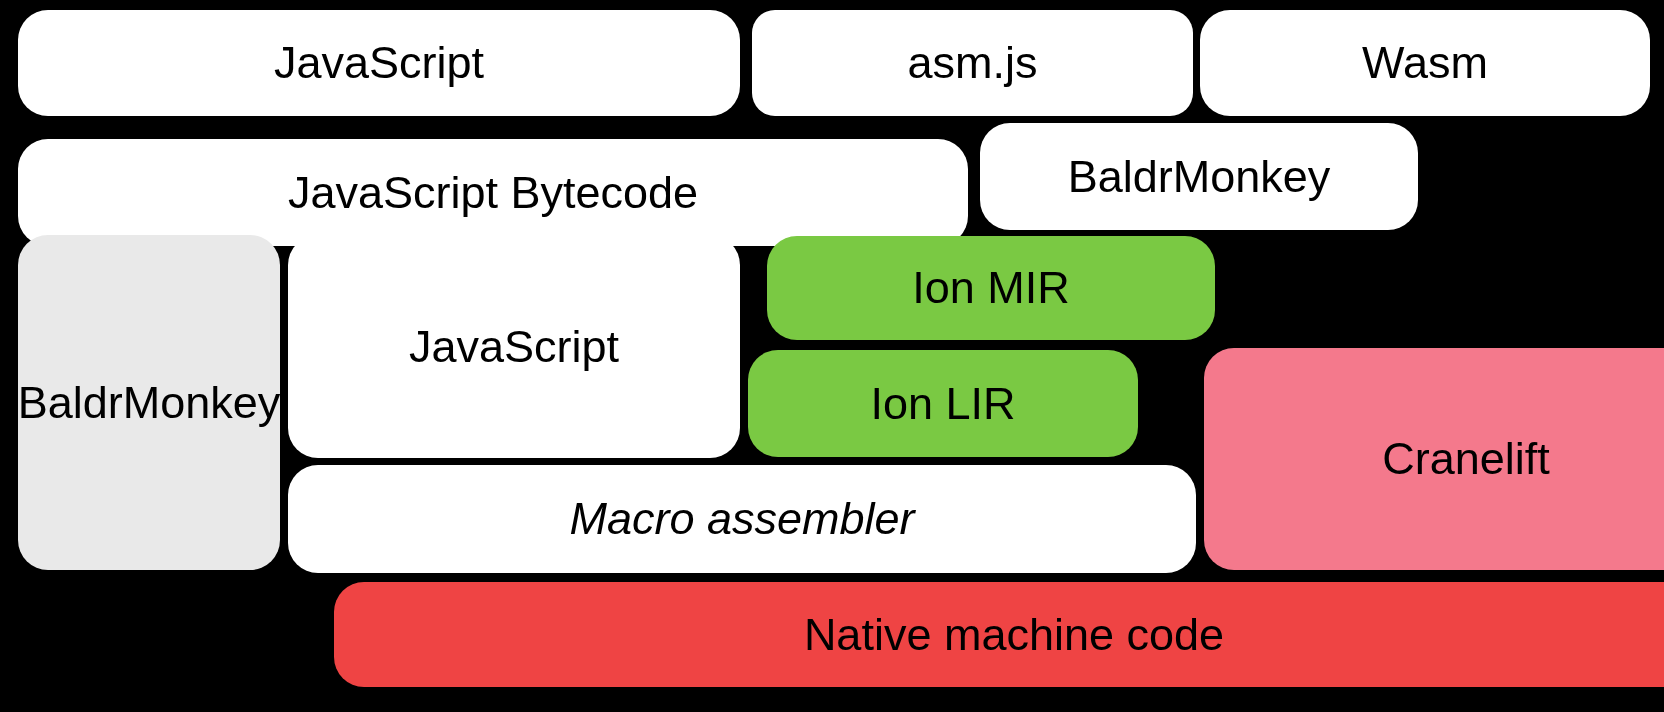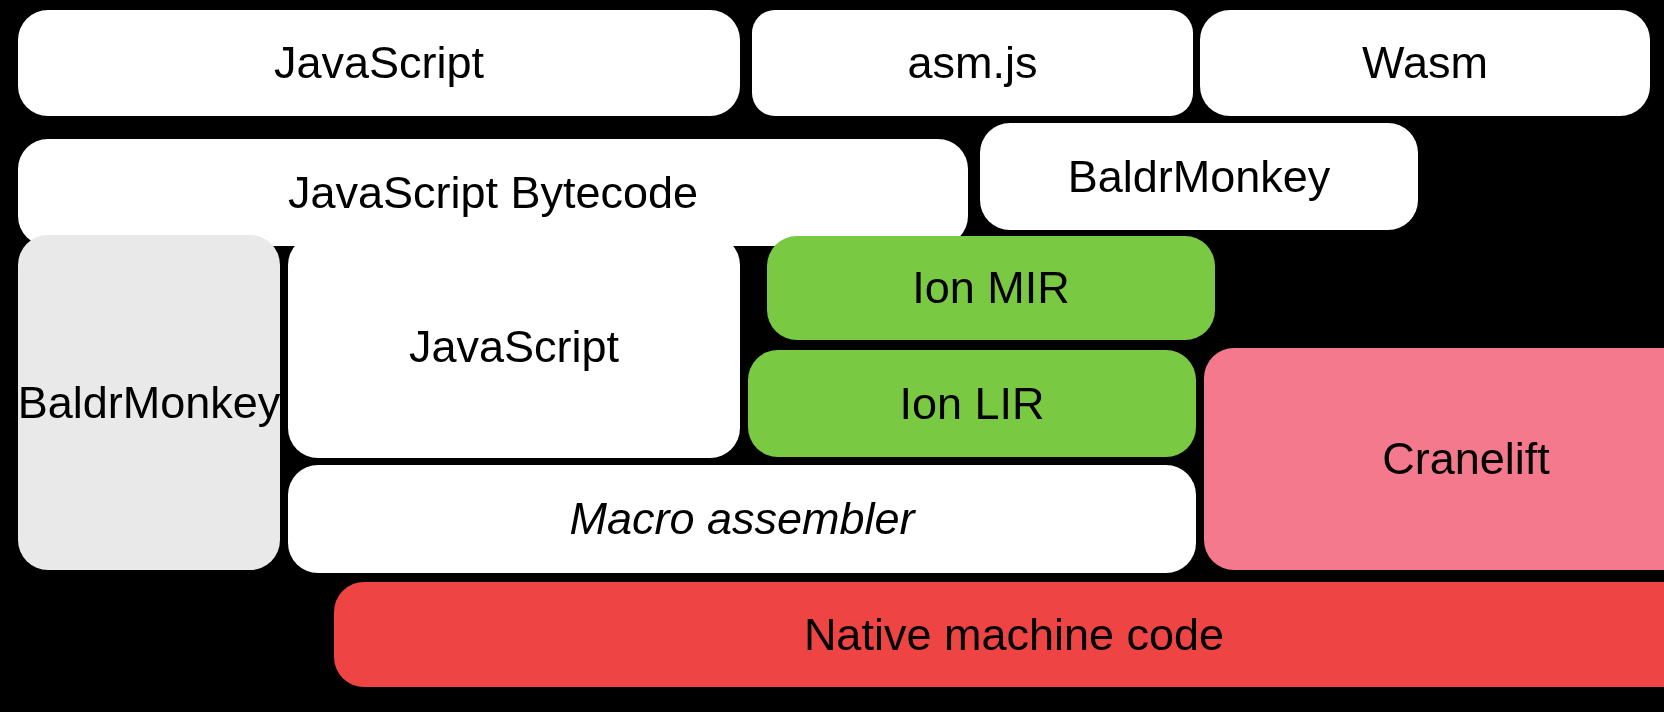--- a/index.html
+++ b/index.html
@@ -28,21 +28,21 @@
   }
   
   .b-javascript   { left: 18px;   top: 10px;  width: 722px;  height: 106px; }
   .b-asmjs        { left: 752px;  top: 10px;  width: 441px;  height: 106px; border-radius: 23px; }
   .b-wasm         { left: 1200px; top: 10px;  width: 450px;  height: 106px; }
   .b-bytecode     { left: 18px;   top: 123px; width: 950px;  height: 107px; }
   .b-baldrmonkey  { left: 980px;  top: 123px; width: 438px;  height: 107px; }
   .b-interpreter  { left: 18px;   top: 235px; width: 262px;  height: 335px; }
   .b-baseline     { left: 288px;  top: 235px; width: 452px;  height: 223px; }
   .b-ionmir       { left: 748px;  top: 236px; width: 448px;  height: 104px; margin-left: 19px; }
-  .b-ionlir       { left: 748px;  top: 350px; width: 448px;  height: 107px; }
+  .b-ionlir       { left: 748px;  top: 350px; width: 390px;  height: 107px; }
   .b-cranelift    { left: 1204px; top: 348px; width: 524px;  height: 222px; }
   .b-macro        { left: 288px;  top: 465px; width: 908px;  height: 108px; font-style: italic; }
   .b-native       { left: 290px;  top: 582px; width: 1360px; height: 105px; }
 </style>
 </head>
 <body>
 
 <div class="stage" style="background: rgb(0, 0, 0);">
 
   <div class="box b-javascript" style="background: rgb(255, 255, 255);">

